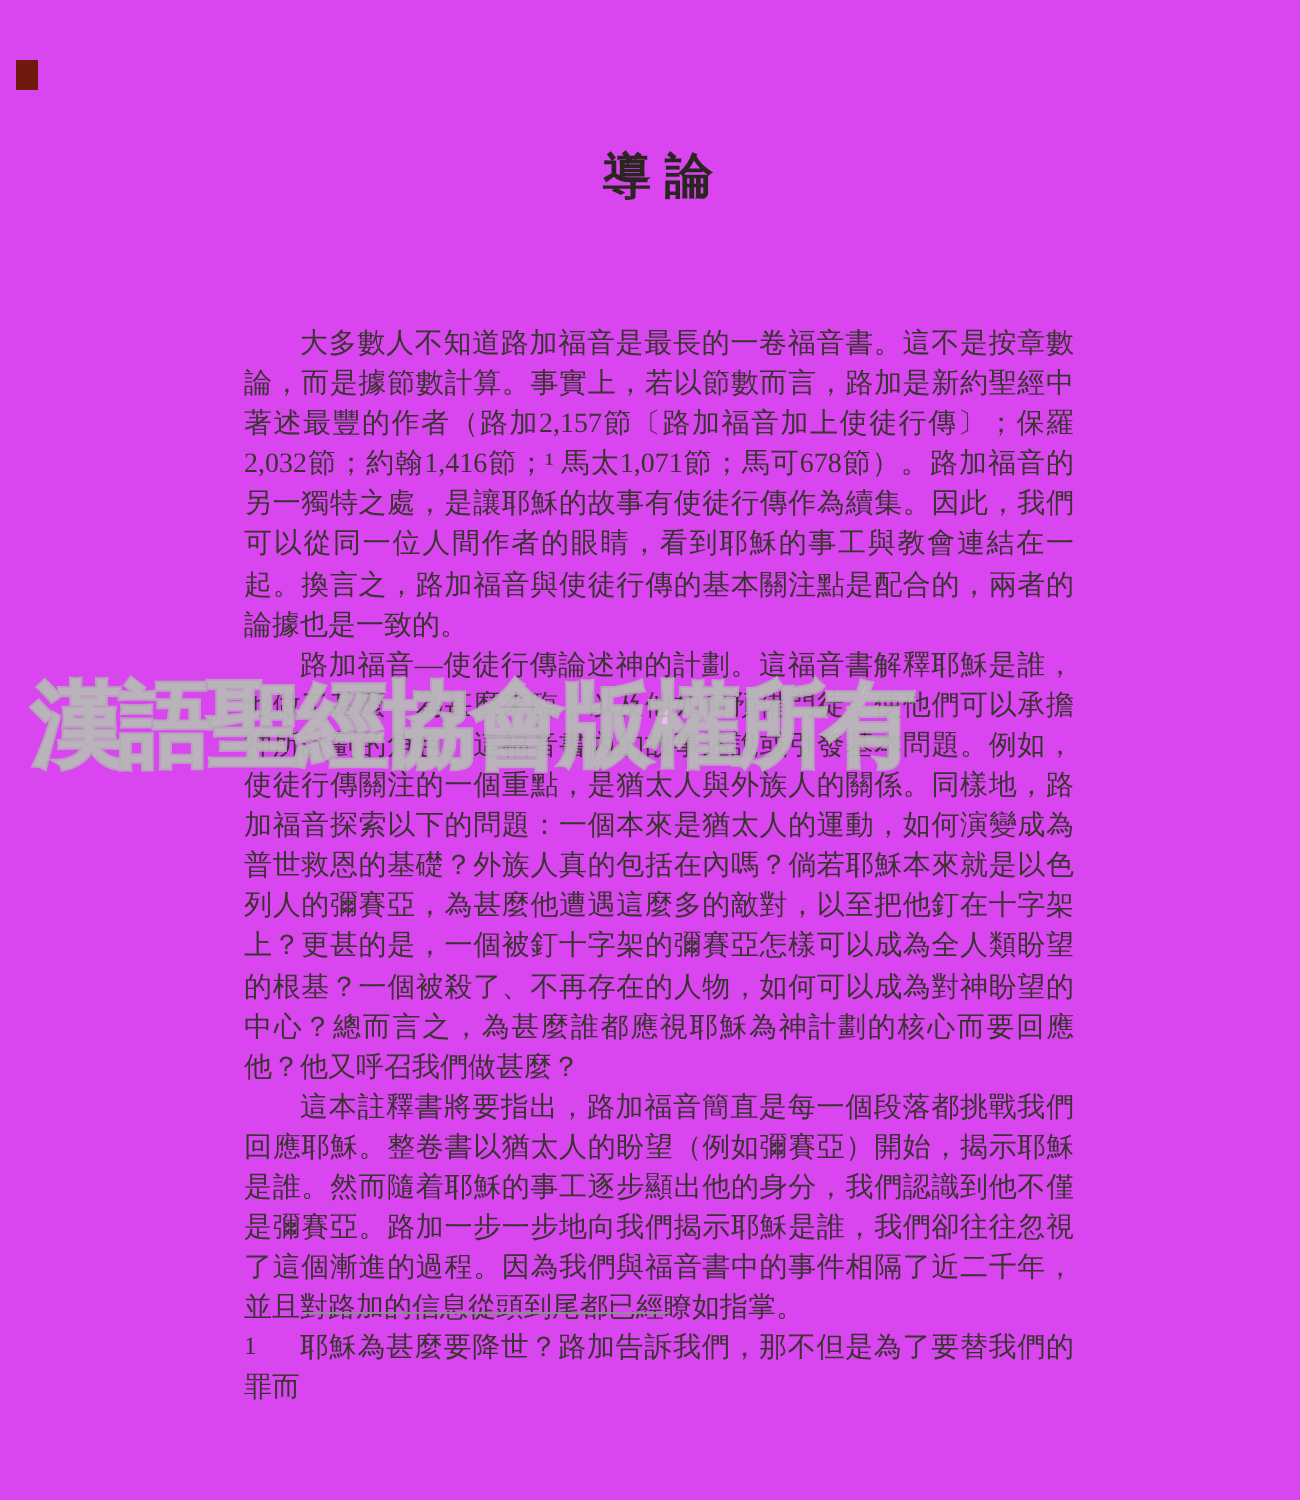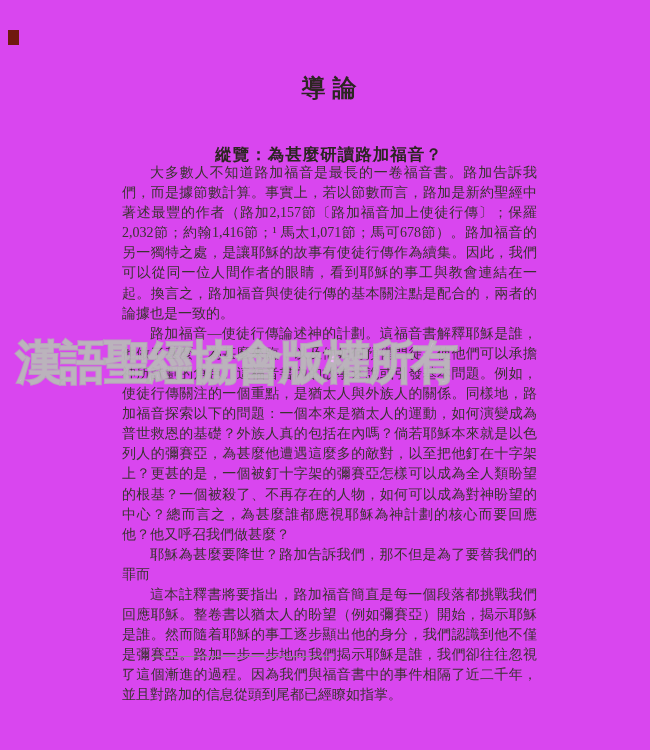--- a/index.html
+++ b/index.html
@@ -56,27 +56,26 @@
 </style>
 </head>
 <body>
 
 <div id="page">
 
   <div class="marker"></div>
 
   <div class="title">導論</div>
 
-  <div class="heading">縱覽：為甚麼研讀路加福音？</div>
 
   <div class="bodytext">
-    <p>大多數人不知道路加福音是最長的一卷福音書。路加告訴我們，而是據節數計算。事實上，若以節數而言，路加是新約聖經中著述最豐的作者（路加2,157節〔路加福音加上使徒行傳〕；保羅2,032節；約翰1,416節；¹ 馬太1,071節；馬可678節）。路加福音的另一獨特之處，是讓耶穌的故事有使徒行傳作為續集。因此，我們可以從同一位人間作者的眼睛，看到耶穌的事工與教會連結在一起。換言之，路加福音與使徒行傳的基本關注點是配合的，兩者的論據也是一致的。</p>
+    <p>大多數人不知道路加福音是最長的一卷福音書。這不是按章數論，而是據節數計算。事實上，若以節數而言，路加是新約聖經中著述最豐的作者（路加2,157節〔路加福音加上使徒行傳〕；保羅2,032節；約翰1,416節；¹ 馬太1,071節；馬可678節）。路加福音的另一獨特之處，是讓耶穌的故事有使徒行傳作為續集。因此，我們可以從同一位人間作者的眼睛，看到耶穌的事工與教會連結在一起。換言之，路加福音與使徒行傳的基本關注點是配合的，兩者的論據也是一致的。</p>
     <p>路加福音—使徒行傳論述神的計劃。這福音書解釋耶穌是誰，他做了甚麼，為甚麼來臨，以及他如何預備門徒，使他們可以承擔神所計劃的角色。這福音書內的故事述說或引發基本問題。例如，使徒行傳關注的一個重點，是猶太人與外族人的關係。同樣地，路加福音探索以下的問題：一個本來是猶太人的運動，如何演變成為普世救恩的基礎？外族人真的包括在內嗎？倘若耶穌本來就是以色列人的彌賽亞，為甚麼他遭遇這麼多的敵對，以至把他釘在十字架上？更甚的是，一個被釘十字架的彌賽亞怎樣可以成為全人類盼望的根基？一個被殺了、不再存在的人物，如何可以成為對神盼望的中心？總而言之，為甚麼誰都應視耶穌為神計劃的核心而要回應他？他又呼召我們做甚麼？</p>
+    <p>這本註釋書將要指出，路加福音簡直是每一個段落都挑戰我們回應耶穌。整卷書以猶太人的盼望（例如彌賽亞）開始，揭示耶穌是誰。然而隨着耶穌的事工逐步顯出他的身分，我們認識到他不僅是彌賽亞。路加一步一步地向我們揭示耶穌是誰，我們卻往往忽視了這個漸進的過程。因為我們與福音書中的事件相隔了近二千年，並且對路加的信息從頭到尾都已經瞭如指掌。</p>
     <p>耶穌為甚麼要降世？路加告訴我們，那不但是為了要替我們的罪而</p>
-    <p>這本註釋書將要指出，路加福音簡直是每一個段落都挑戰我們回應耶穌。整卷書以猶太人的盼望（例如彌賽亞）開始，揭示耶穌是誰。然而隨着耶穌的事工逐步顯出他的身分，我們認識到他不僅是彌賽亞。路加一步一步地向我們揭示耶穌是誰，我們卻往往忽視了這個漸進的過程。因為我們與福音書中的事件相隔了近二千年，並且對路加的信息從頭到尾都已經瞭如指掌。</p>
   </div>
 
   <div class="watermark">漢語聖經協會版權所有</div>
 
   <div class="fn-rule"></div>
 
   <div class="footnote">
     <span class="fn-num">1</span>
   </div>
 

